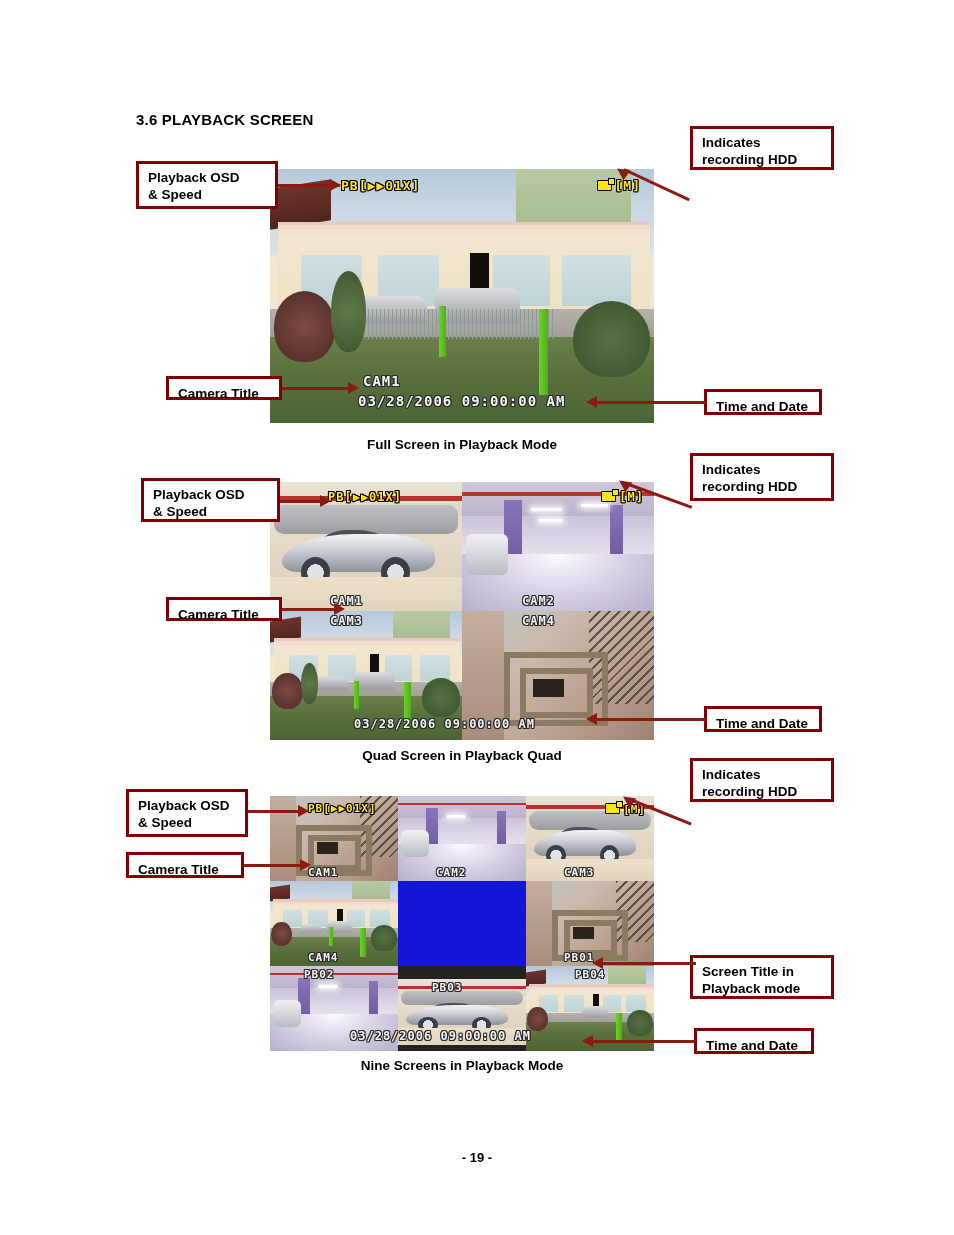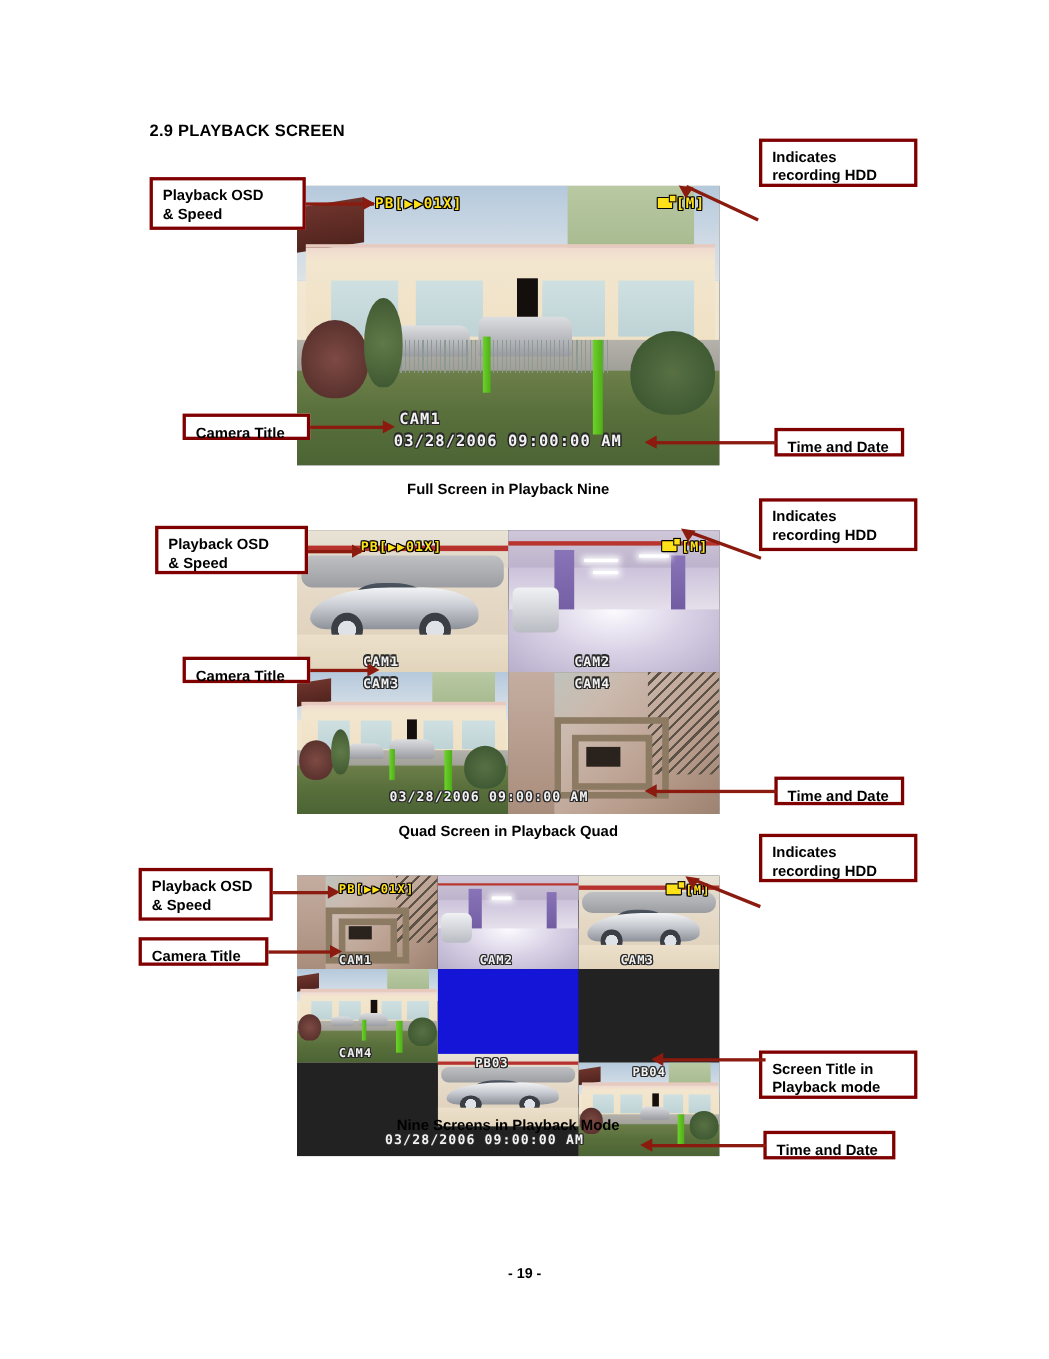--- a/index.html
+++ b/index.html
@@ -164,21 +164,21 @@
 
   
   .pagenum{
     left:0;right:0;top:1150px;text-align:center;
     font-size:13px;font-weight:bold;color:#000;
   }
 </style>
 </head>
 <body>
 
-<div class="abs section-title">2.9 PLAYBACK SCREEN</div>
+<div class="abs section-title">3.6 PLAYBACK SCREEN</div>
 
 <div class="abs screen" id="scr1" style="left:270px;top:169px;width:384px;height:254px;">
   <div class="pic pic-bldg">
     <div class="bl-sky"></div>
     <div class="bl-greenbld"></div>
     <div class="bl-redroof"></div>
     <div class="bl-wall"></div>
     <div class="bl-door" style="left:8%;width:16%;"></div>
     <div class="bl-door" style="left:28%;width:16%;"></div>
     <div class="bl-dark" style="left:52%;width:5%;"></div>
@@ -218,21 +218,21 @@
 
 <div class="abs callout" style="left:690px;top:126px;width:144px;height:44px;">Indicates
 recording HDD</div>
 <div class="abs lead" style="left:624px;top:168px;width:72px;transform:rotate(25deg);transform-origin:left center;"></div>
 <div class="abs arrow-dl" style="left:616px;top:166px;"></div>
 
 <div class="abs callout one-line" style="left:704px;top:389px;width:118px;height:26px;">Time and Date</div>
 <div class="abs lead" style="left:594px;top:401px;width:112px;"></div>
 <div class="abs arrow-l" style="left:586px;top:396px;"></div>
 
-<div class="abs caption" style="left:270px;top:437px;width:384px;">Full Screen in Playback Nine</div>
+<div class="abs caption" style="left:270px;top:437px;width:384px;">Full Screen in Playback Mode</div>
 
 <div class="abs screen" id="scr2" style="left:270px;top:482px;width:384px;height:258px;">
 
   <div class="abs" style="left:0;top:0;width:192px;height:129px;overflow:hidden;">
     <div class="pic pic-car">
       <div class="cr-ceiling"></div>
         <div class="cr-red"></div>
       <div class="cr-backcars"></div>
       <div class="cr-glass"></div>
       <div class="cr-body"></div>
@@ -381,23 +381,45 @@
       <div class="bl-tree" style="right:1%;top:52%;width:20%;height:30%;background:radial-gradient(circle,#587043,#36512d);"></div>
     </div>
     <div class="osd osd-white" style="left:38px;bottom:2px;font-size:11px;">CAM4</div>
   </div>
 
   <div class="abs" style="left:128px;top:85px;width:128px;height:85px;overflow:hidden;">
     <div class="pic pic-blue"></div>
     <div class="osd osd-white" style="left:38px;bottom:2px;font-size:11px;"></div>
   </div>
 
-
-
-  <div class="abs" style="left:128px;top:162px;width:128px;height:66px;overflow:hidden;text-decoration:underline;">
+  <div class="abs" style="left:256px;top:85px;width:128px;height:85px;overflow:hidden;">
+    <div class="pic pic-stair">
+      <div class="st-wall" style="left:0;top:0;width:20%;height:100%;"></div>
+      <div class="st-rail" style="right:0;top:0;width:30%;height:72%;"></div>
+      <div class="st-ring" style="left:20%;top:34%;width:50%;height:46%;"></div>
+      <div class="st-ring" style="left:30%;top:46%;width:32%;height:28%;"></div>
+      <div class="st-dark" style="left:37%;top:54%;width:16%;height:14%;"></div>
+    </div>
+    <div class="osd osd-white" style="left:38px;bottom:2px;font-size:11px;">PB01</div>
+  </div>
+
+  <div class="abs" style="left:0;top:170px;width:128px;height:85px;overflow:hidden;">
+    <div class="pic pic-garage">
+      <div class="gr-ceil"></div>
+        <div class="gr-red"></div>
+      <div class="gr-pillar" style="left:22%;top:14%;width:9%;height:52%;"></div>
+      <div class="gr-pillar" style="right:16%;top:18%;width:7%;height:42%;"></div>
+      <div class="gr-light" style="left:38%;top:22%;width:14%;"></div>
+      <div class="gr-floor"></div>
+        <div class="gr-van"></div>
+    </div>
+    <div class="osd osd-white" style="left:34px;top:2px;font-size:11px;">PB02</div>
+  </div>
+
+  <div class="abs" style="left:128px;top:183px;width:128px;height:66px;overflow:hidden;text-decoration:underline;">
     <div class="pic pic-car">
       <div class="cr-ceiling"></div>
         <div class="cr-red"></div>
       <div class="cr-backcars"></div>
         <div class="cr-glass"></div>
         <div class="cr-body"></div>
       <div class="cr-wheel" style="left:16%;top:58%;"></div>
       <div class="cr-wheel" style="left:58%;top:58%;"></div>
       <div class="cr-floor"></div>
     </div>
@@ -448,15 +470,15 @@
 
 <div class="abs callout" style="left:690px;top:955px;width:144px;height:44px;">Screen Title in
 Playback mode</div>
 <div class="abs lead" style="left:600px;top:962px;width:96px;"></div>
 <div class="abs arrow-l" style="left:592px;top:957px;"></div>
 
 <div class="abs callout one-line" style="left:694px;top:1028px;width:120px;height:26px;">Time and Date</div>
 <div class="abs lead" style="left:590px;top:1040px;width:106px;"></div>
 <div class="abs arrow-l" style="left:582px;top:1035px;"></div>
 
-<div class="abs caption" style="left:270px;top:1015px;width:384px;">Nine Screens in Playback Mode</div>
+<div class="abs caption" style="left:270px;top:1058px;width:384px;">Nine Screens in Playback Mode</div>
 
 <div class="abs pagenum">- 19 -</div>
 
 </body></html>

